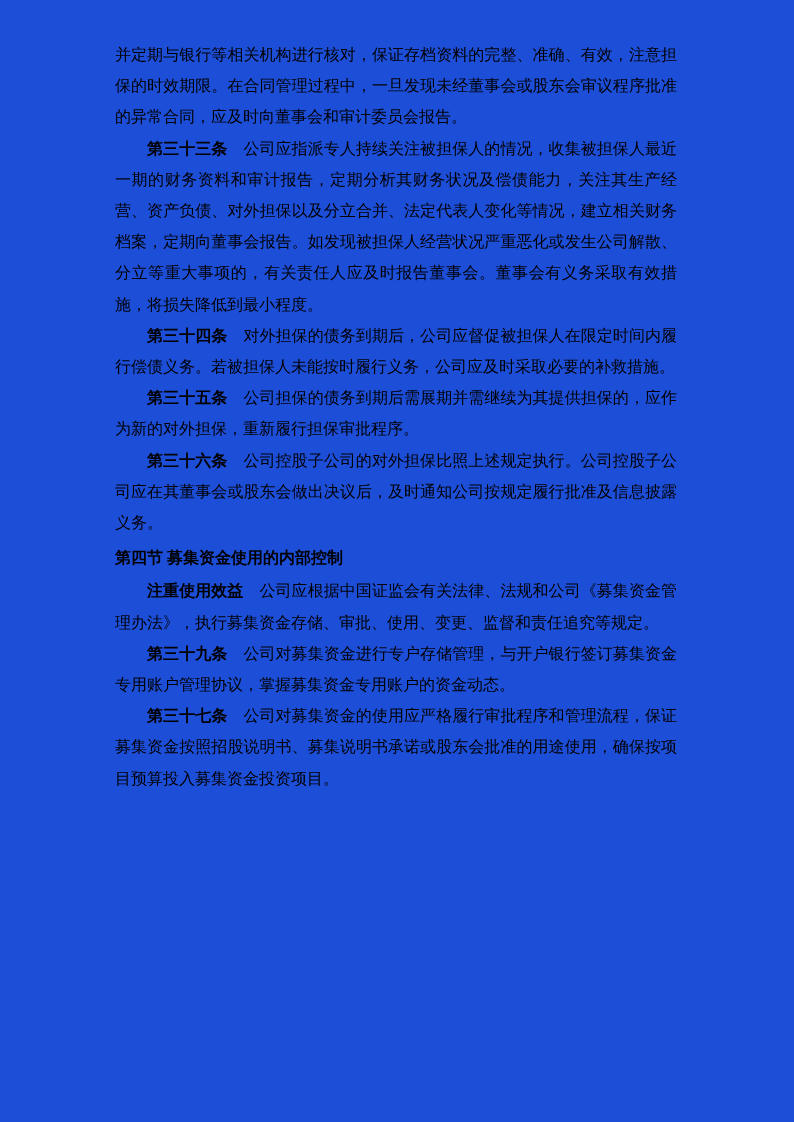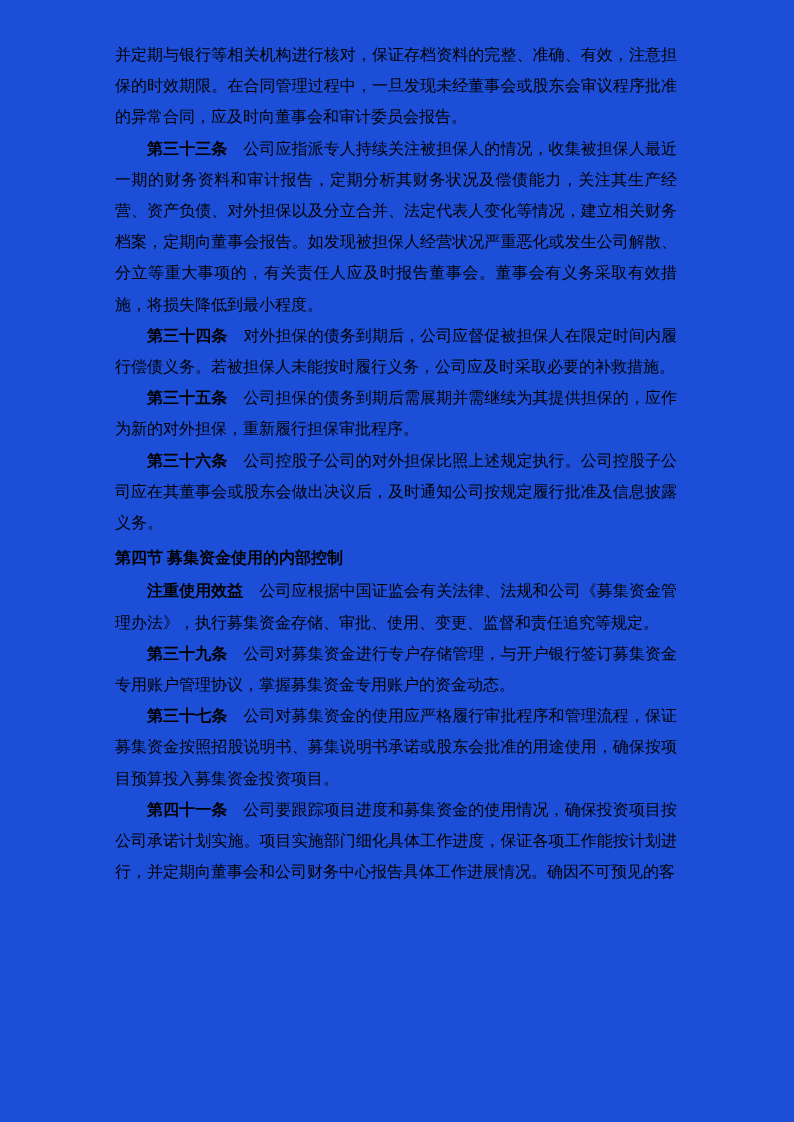--- a/index.html
+++ b/index.html
@@ -49,15 +49,14 @@
   <div class="text-block">
       <p class="continuation"><span>并定期与银行等相关机构进行核对，保证存档资料的完整、准确、有效，注意担保的时效期限。在合同管理过程中，一旦发现未经董事会或股东会审议程序批准的异常合同，应及时向董事会和审计委员会报告。</span></p>
       <p class="article"><span class="article-num">第三十三条</span>　<span>公司应指派专人持续关注被担保人的情况，收集被担保人最近一期的财务资料和审计报告，定期分析其财务状况及偿债能力，关注其生产经营、资产负债、对外担保以及分立合并、法定代表人变化等情况，建立相关财务档案，定期向董事会报告。如发现被担保人经营状况严重恶化或发生公司解散、分立等重大事项的，有关责任人应及时报告董事会。董事会有义务采取有效措施，将损失降低到最小程度。</span></p>
       <p class="article"><span class="article-num">第三十四条</span>　<span>对外担保的债务到期后，公司应督促被担保人在限定时间内履行偿债义务。若被担保人未能按时履行义务，公司应及时采取必要的补救措施。</span></p>
       <p class="article"><span class="article-num">第三十五条</span>　<span>公司担保的债务到期后需展期并需继续为其提供担保的，应作为新的对外担保，重新履行担保审批程序。</span></p>
       <p class="article"><span class="article-num">第三十六条</span>　<span>公司控股子公司的对外担保比照上述规定执行。公司控股子公司应在其董事会或股东会做出决议后，及时通知公司按规定履行批准及信息披露义务。</span></p>
       <p class="section-heading">第四节 募集资金使用的内部控制</p>
       <p class="article"><span class="article-num">注重使用效益</span>　<span>公司应根据中国证监会有关法律、法规和公司《募集资金管理办法》，执行募集资金存储、审批、使用、变更、监督和责任追究等规定。</span></p>
       <p class="article"><span class="article-num">第三十九条</span>　<span>公司对募集资金进行专户存储管理，与开户银行签订募集资金专用账户管理协议，掌握募集资金专用账户的资金动态。</span></p>
       <p class="article"><span class="article-num">第三十七条</span>　<span>公司对募集资金的使用应严格履行审批程序和管理流程，保证募集资金按照招股说明书、募集说明书承诺或股东会批准的用途使用，确保按项目预算投入募集资金投资项目。</span></p>
-      <p class="article"><span class="article-num">第四十一条</span>　<span>公司要跟踪项目进度和募集资金的使用情况，确保投资项目按公司承诺计划实施。项目实施部门细化具体工作进度，保证各项工作能按计划进行，并定期向董事会和公司财务中心报告具体工作进展情况。确因不可预见的客</span></p>
     </div>
 </div>
 
 </body></html>

